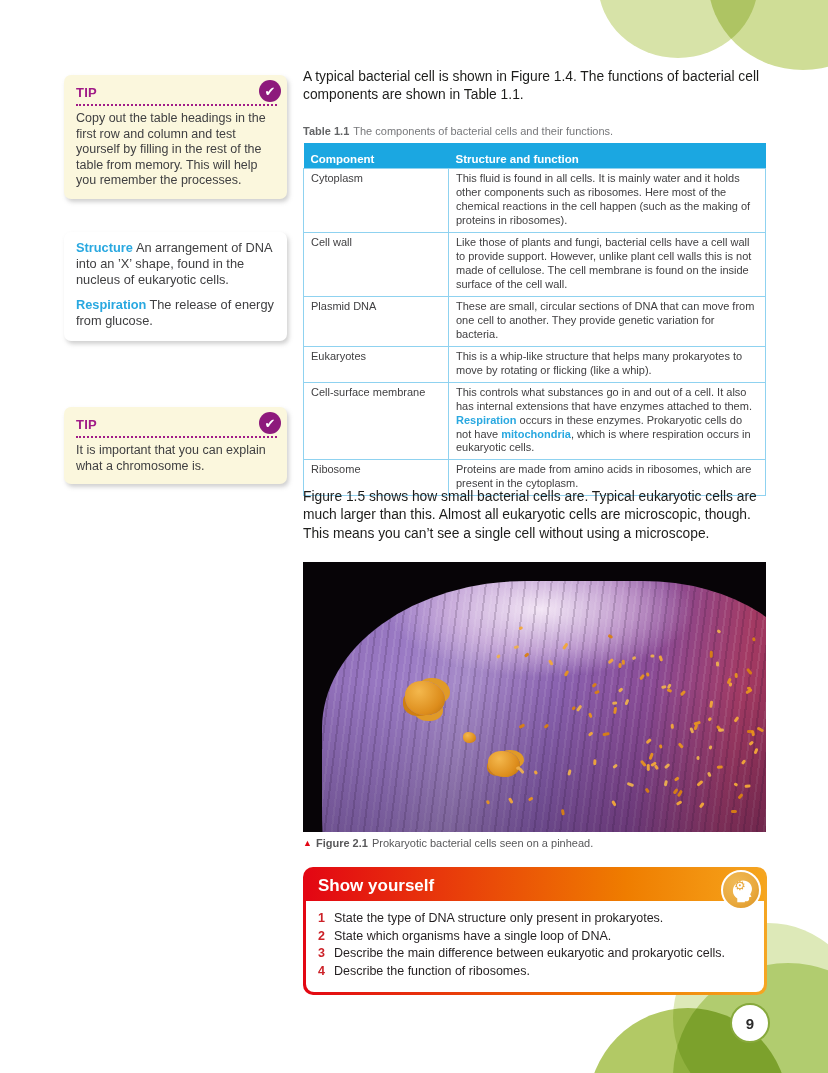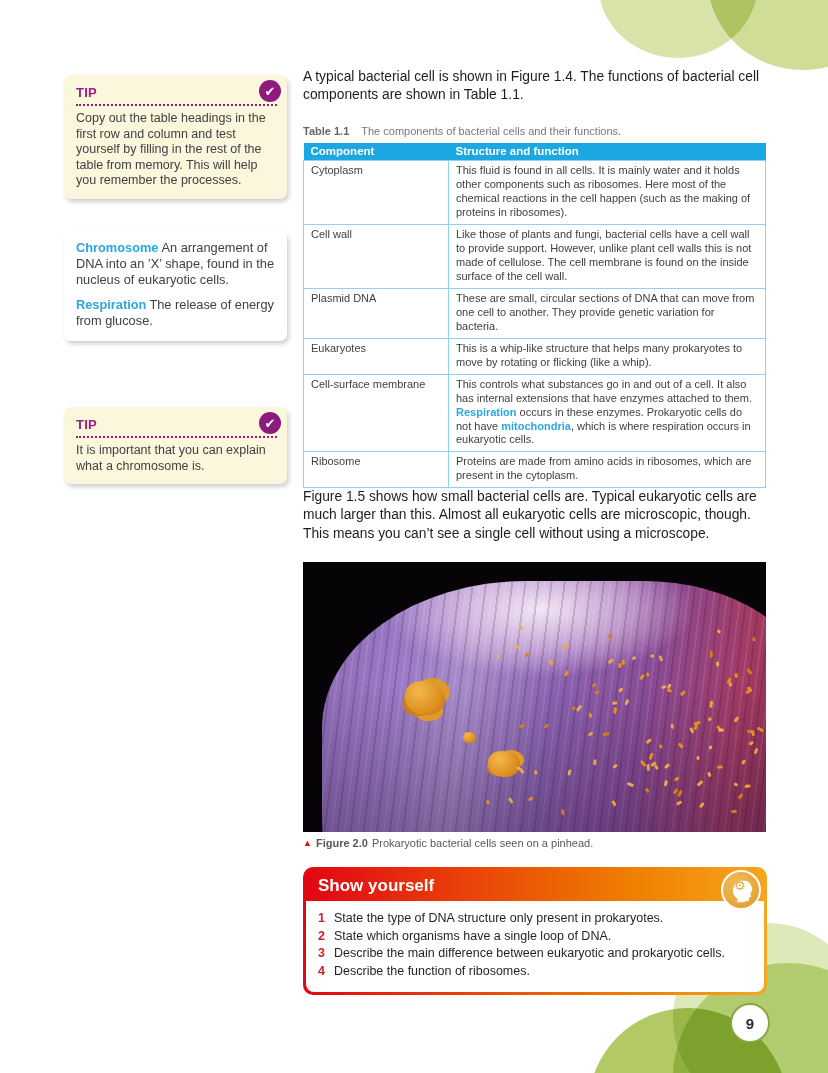--- a/index.html
+++ b/index.html
@@ -50,24 +50,24 @@
   .syc-body { background:#f2950d; color:#fff; font-weight:bold; font-size:12.8px; line-height:1.28;
     padding:8px 12px 10px 12px; border-radius:0 12px 12px 12px; margin-top:-4px;
     box-shadow:2px 3px 4px rgba(120,120,120,.3); }
 
   
   .para { position:absolute; left:303px; width:463px; font-size:13.8px; color:#1d1d1b; line-height:1.33; z-index:2; }
   #intro { top:68px; }
   #para2 { top:488px; }
 
   .table-caption { position:absolute; left:303px; top:125px; width:463px; font-size:11px; color:#77787b; z-index:2; }
-  .tcap-label { font-weight:bold; color:#636466; margin-right:12px; }
+  .tcap-label { font-weight:bold; color:#636466; margin-right:4px; }
 
   #comp-table { position:absolute; left:303px; top:143px; width:463px; border-collapse:collapse; z-index:2; }
-  #comp-table th { background:#1ba7e1; color:#fff; font-size:11.5px; text-align:left; padding:2px 7px 3px 7px; font-weight:bold; }
+  #comp-table th { background:#1ba7e1; color:#fff; font-size:11.5px; text-align:left; padding:10px 7px 3px 7px; font-weight:bold; }
   #comp-table td { border:1px solid #8fd2f0; vertical-align:top; font-size:11px; color:#414042; line-height:1.27; padding:3px 7px 4px 7px; background:#fff; }
   #comp-table th:first-child, #comp-table td:first-child { width:145px; }
   .term { color:#29a8e0; font-weight:bold; }
 
   
   #figure-image { position:absolute; left:303px; top:562px; width:463px; height:270px; background:#070407; overflow:hidden; z-index:2; }
   .dome { position:absolute; left:4%; top:7%; width:105%; height:210%;
     border-radius:42% 34% 50% 50% / 26% 19% 60% 60%;
     background:
       radial-gradient(ellipse 42% 16% at 45% 5%, rgba(248,236,248,.95), rgba(233,204,236,.55) 45%, rgba(233,204,236,0) 75%),
@@ -124,21 +124,21 @@
     <div class="box-head">
       <span class="box-title">TIP</span>
       <span class="badge badge-check">✔</span>
     </div>
     <div class="box-text">Copy out the table headings in the first row and column and test yourself by filling in the rest of the table from memory. This will help you remember the processes.</div>
   </div>
 
   <div class="sidebox kt-box" id="keyterms">
     <div>
         <p class="kt-item">
-    <span class="kt-name">Chromosome</span><span>An arrangement of DNA into an ’X’ shape, found in the nucleus of eukaryotic cells.</span>
+    <span class="kt-name">Structure</span><span>An arrangement of DNA into an ’X’ shape, found in the nucleus of eukaryotic cells.</span>
   </p>
         <p class="kt-item">
     <span class="kt-name">Respiration</span><span>The release of energy from glucose.</span>
   </p>
       </div>
   </div>
 
   <div class="sidebox tip-box" id="tip2">
     <div class="box-head">
       <span class="box-title">TIP</span>
@@ -287,21 +287,21 @@
       <div class="rod" style="left: 92.1066%; top: 44.992%; width: 3.5491px; transform: rotate(103.518deg); background: rgb(242, 168, 57);"></div>
       <div class="rod" style="left: 65.7975%; top: 27.07%; width: 4.90786px; transform: rotate(32.9524deg); background: rgb(217, 127, 18);"></div>
       <div class="rod" style="left: 77.9956%; top: 75.3353%; width: 6.2936px; transform: rotate(138.921deg); background: rgb(237, 176, 78);"></div>
       <div class="rod" style="left: 84.421%; top: 59.241%; width: 6.75218px; transform: rotate(163.876deg); background: rgb(232, 148, 31);"></div>
       <div class="rod" style="left: 66.6926%; top: 51.9708%; width: 5.23879px; transform: rotate(172.528deg); background: rgb(237, 176, 78);"></div>
       <div class="rod" style="left: 81.4619%; top: 48.1301%; width: 6.16366px; transform: rotate(134.9deg); background: rgb(232, 148, 31);"></div>
       <div class="rod" style="left: 75.2674%; top: 74.489%; width: 5.67136px; transform: rotate(147.767deg); background: rgb(242, 168, 57);"></div>
     </div>
 
   <div class="fig-caption">
-    <span class="fig-marker">▲</span><span class="fig-label">Figure 2.0</span><span>Prokaryotic bacterial cells seen on a pinhead.</span>
+    <span class="fig-marker">▲</span><span class="fig-label">Figure 2.1</span><span>Prokaryotic bacterial cells seen on a pinhead.</span>
   </div>
 
   <div id="testyourself">
     <div class="ty-head">
       <span class="ty-title">Show yourself</span>
     </div>
     <div class="ty-icon">
       <svg viewBox="0 0 32 32" width="27" height="27" aria-hidden="true">
         <path fill="#ffffff" d="M11 30v-4.4c-3.2-1.9-5.2-5.2-5.2-8.9C5.8 9.6 11.2 4 18 4c6 0 10.4 4.7 10.4 10 0 2.4-.8 4.5-2.1 6.3l1.5 3-2.8.6v2.5c0 1.2-1 2.2-2.2 2.2H20V30H11z"></path>
       </svg>

